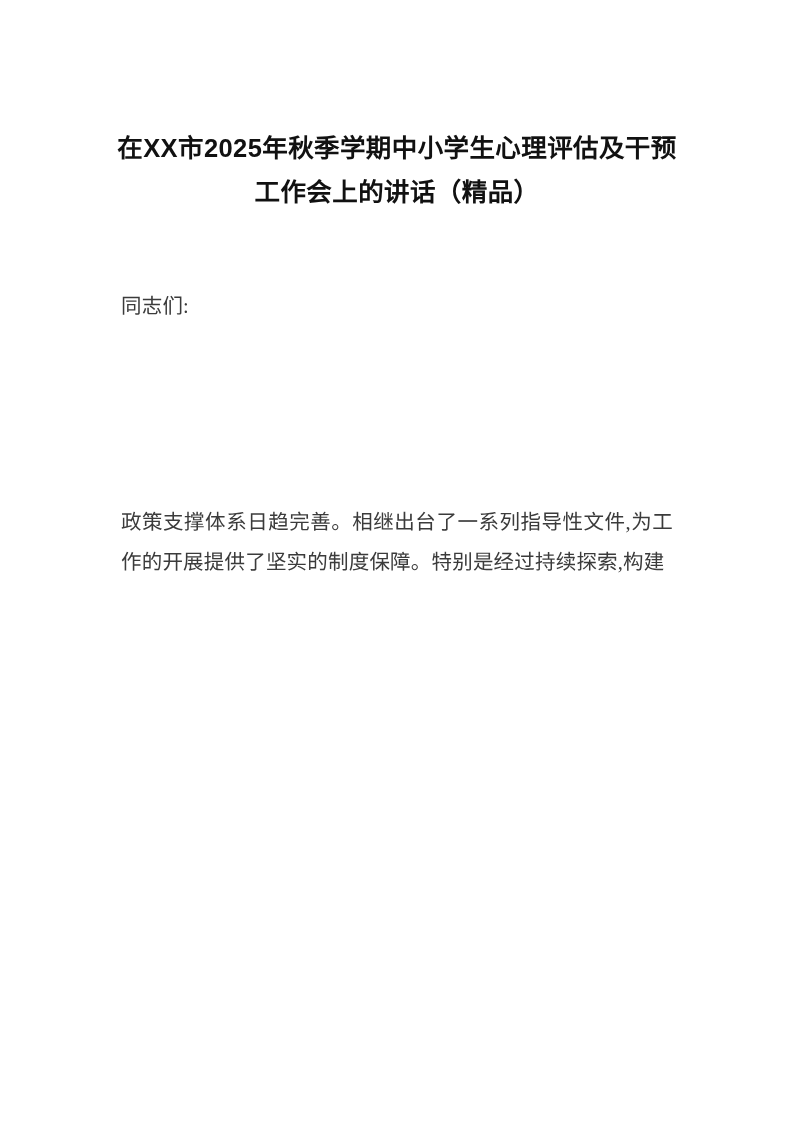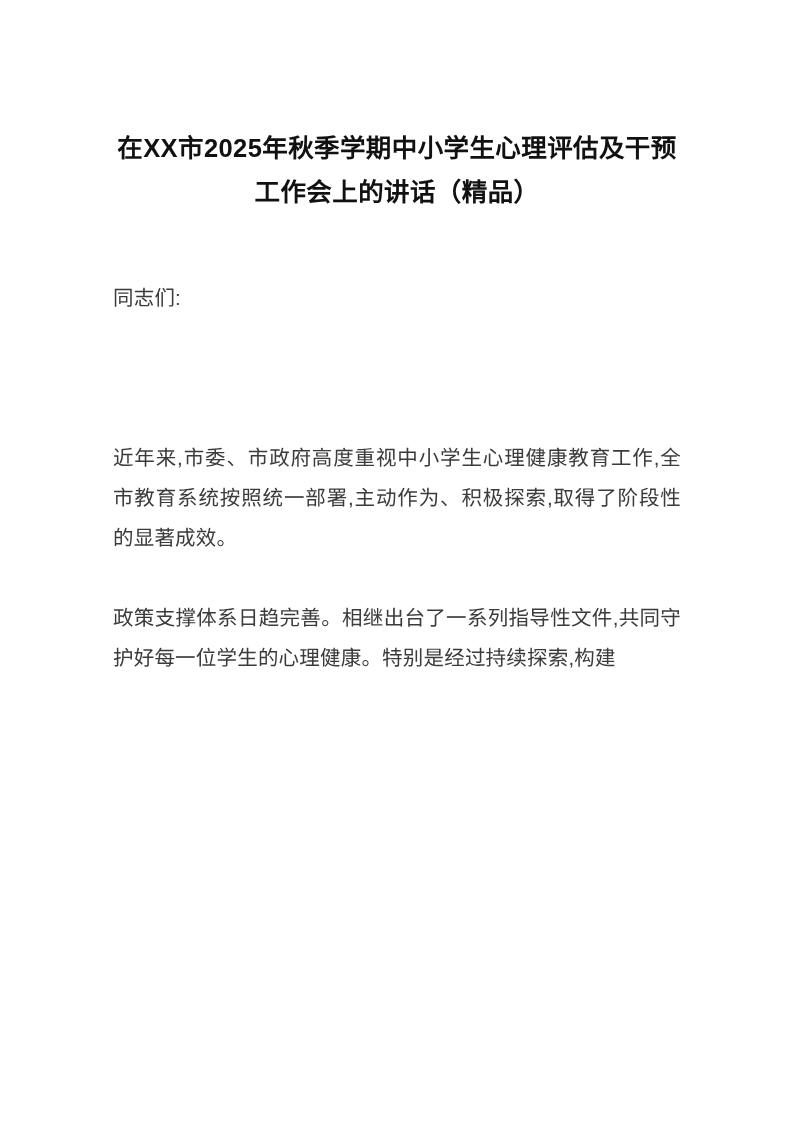--- a/index.html
+++ b/index.html
@@ -36,22 +36,22 @@
     font-size: 25.5px;
     line-height: 44px;
     color: #111111;
     text-align: center;
     letter-spacing: 0.4px;
     word-break: break-all;
   }
 
   
   .para {
-    margin: 0;
-    font-family: Liberation Sans, sans-serif;
+    margin: 8px;
+    font-family: Liberation Serif, serif;
     font-weight: 400;
     font-size: 20.5px;
     line-height: 40px;
     color: #3b3b3b;
     text-align: justify;
     text-justify: inter-ideograph;
     word-break: break-all;
     letter-spacing: 0.2px;
   }
 
@@ -80,20 +80,19 @@
     <p class="para">同志们:</p>
 
     <div class="spacer gap-block"></div>
 
 
     <div class="spacer gap-block"></div>
 
 
     <div class="spacer gap-block"></div>
 
-    <p class="para">近年来,市委、市政府高度重视中小学生心理健康教育工作,全市教育系统按照统一部署,主动作为、积极探索,取得了阶段性的显著成效。</p>
 
     <div class="spacer gap-block"></div>
 
-    <p class="para">政策支撑体系日趋完善。相继出台了一系列指导性文件,共同守护好每一位学生的心理健康。特别是经过持续探索,构建</p>
+    <p class="para">政策支撑体系日趋完善。相继出台了一系列指导性文件,为工作的开展提供了坚实的制度保障。特别是经过持续探索,构建</p>
 
   </div>
 </div>
 
 </body></html>

